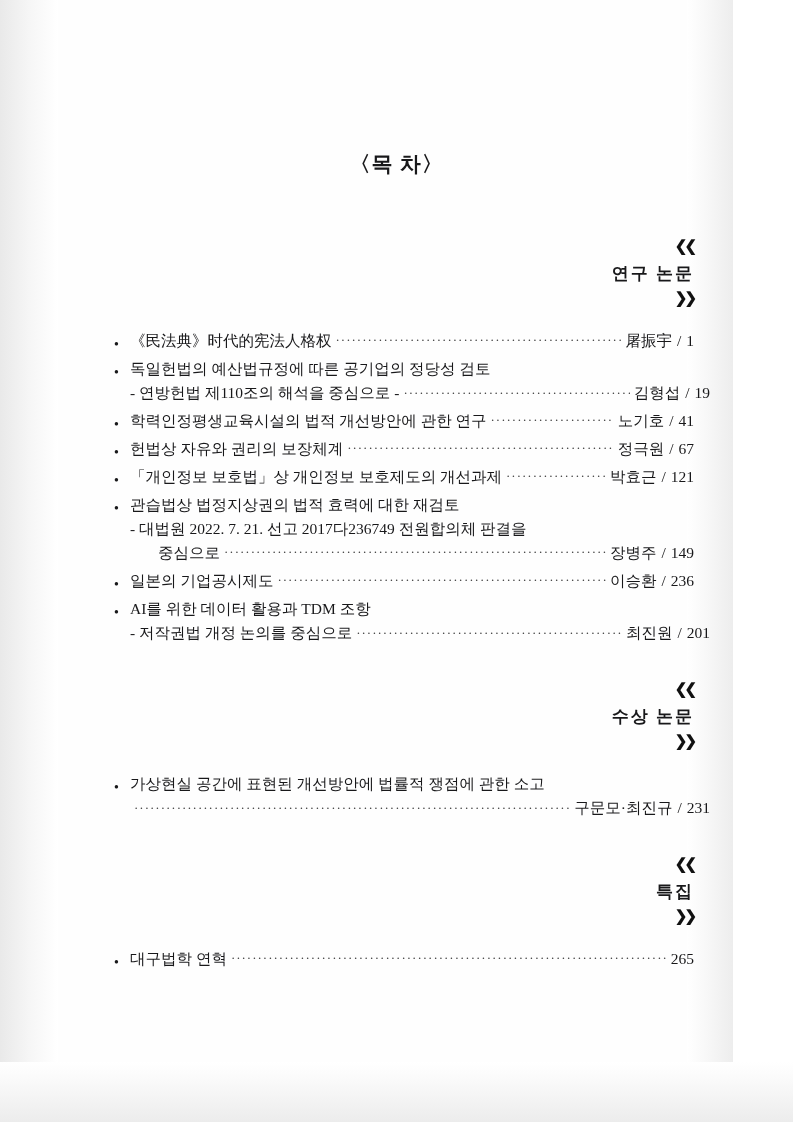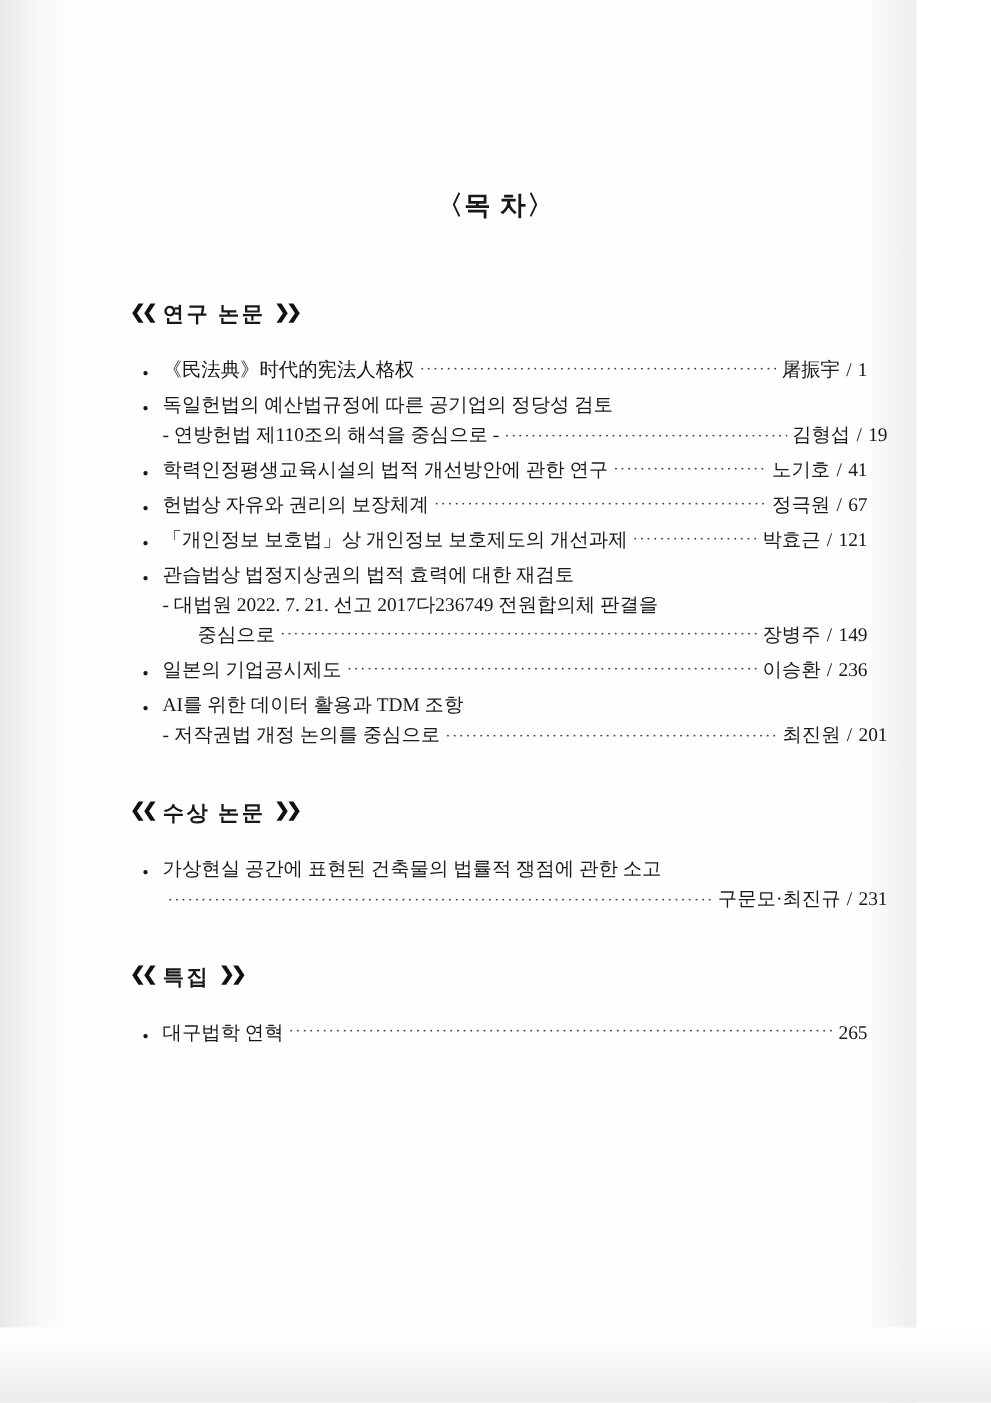--- a/index.html
+++ b/index.html
@@ -66,22 +66,23 @@
 
   .section {
     margin-bottom: 0;
   }
   .section-head {
     font-size: 17px;
     font-weight: 700;
     letter-spacing: 2px;
     margin-bottom: 22px;
     display: flex;
-    align-items: center;
+    align-items: flex-end;
     gap: 7px;
+    flex-direction: column;
   }
   .orn {
     display: inline-block;
     color: #111;
     font-size: 15px;
     line-height: 1;
     transform: translateY(-1px);
   }
   .orn.left::before { content: "\276E\276E"; letter-spacing: -3px; }
   .orn.right::before { content: "\276F\276F"; letter-spacing: -3px; }
@@ -266,21 +267,21 @@
       <div class="section-head">
         <span class="orn left"></span>
         <span>수상 논문</span>
         <span class="orn right"></span>
       </div>
 
       <ul class="entries">
         <li class="entry">
           <div class="line">
             <span class="bullet"></span>
-            <span class="txt">가상현실 공간에 표현된 건축물의 법률적 쟁점에 관한 소고</span>
+            <span class="txt">가상현실 공간에 표현된 개선방안에 법률적 쟁점에 관한 소고</span>
           </div>
           <div class="no-bullet-line">
             <span class="leader"></span>
             <span class="tail"><span>구문모·최진규</span><span class="slash">/</span><span>231</span></span>
           </div>
         </li>
       </ul>
     </div>
 
     <div class="gap-lg"></div>

